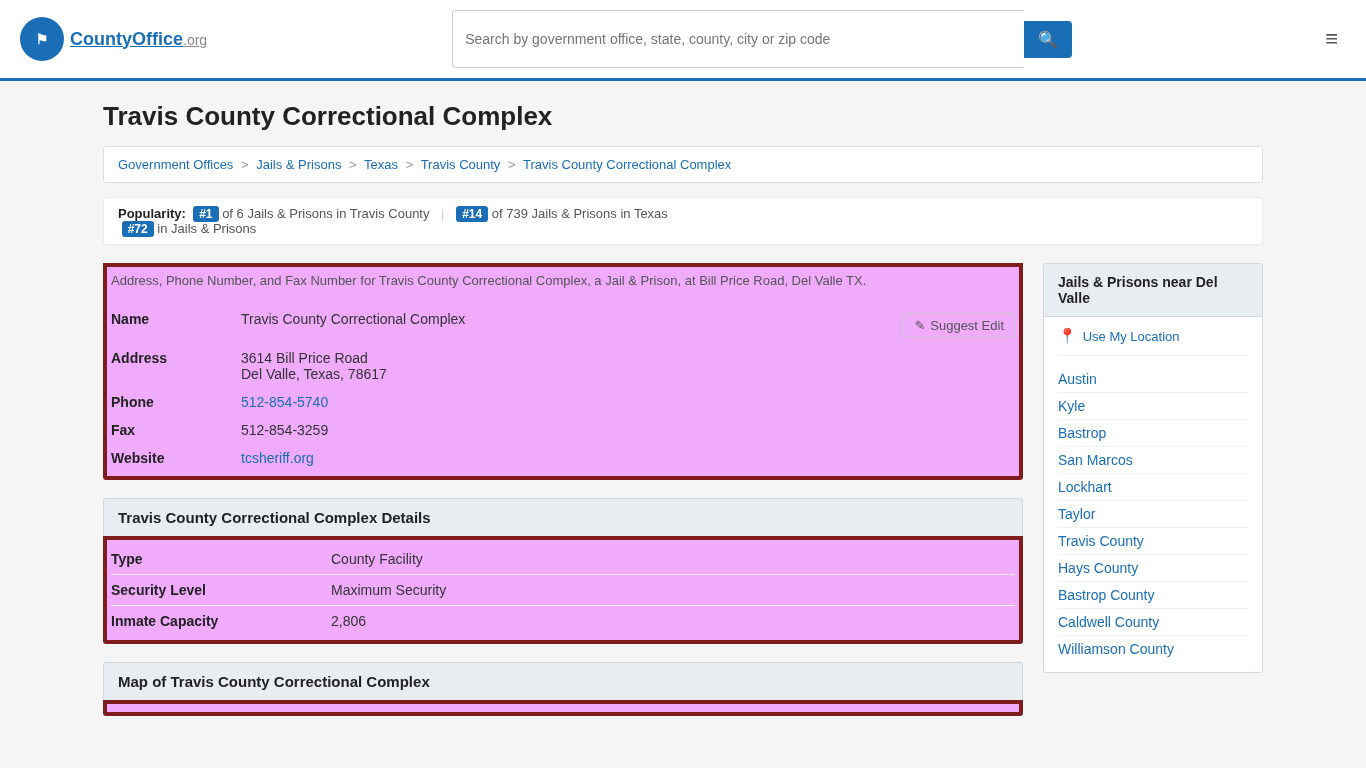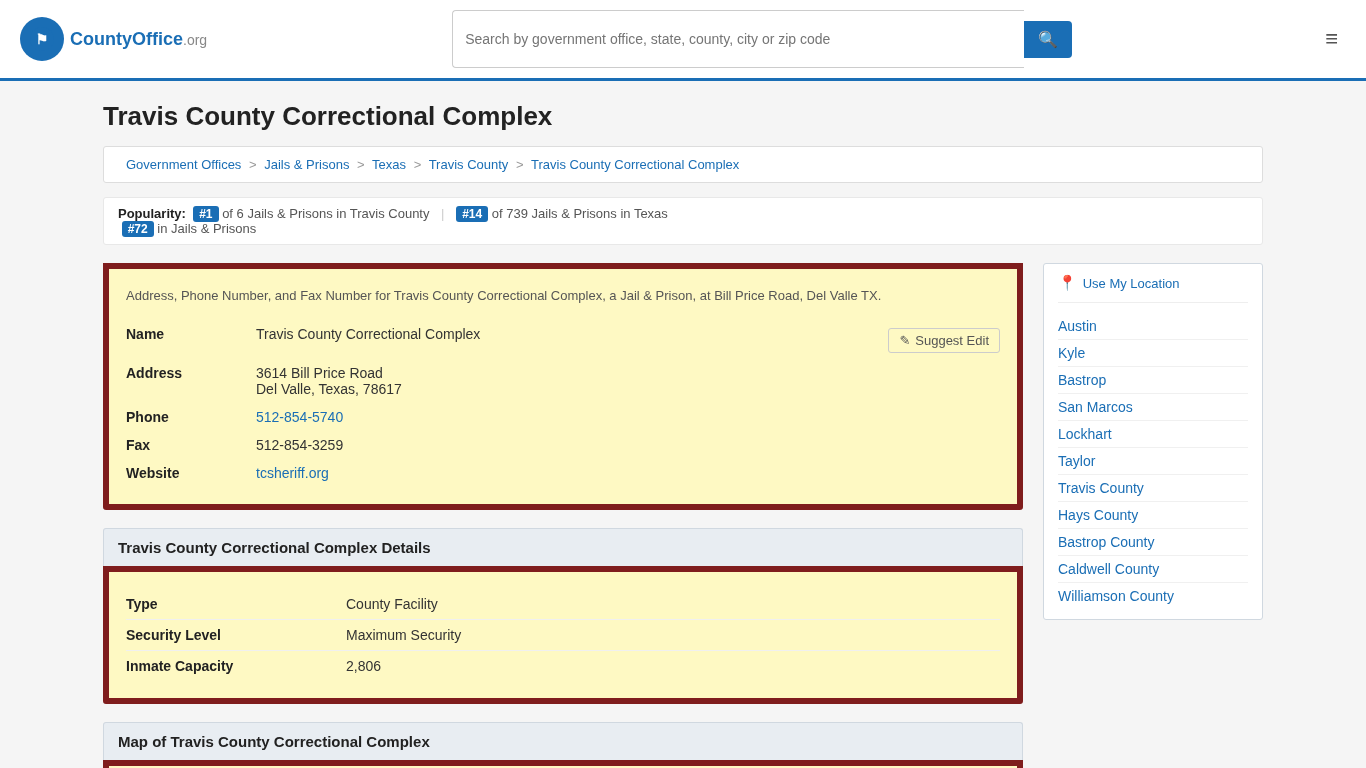--- a/index.html
+++ b/index.html
@@ -28,21 +28,21 @@
       align-items: center;
       justify-content: center;
       color: white;
       font-size: 18px;
     }
     .logo-text {
       font-size: 18px;
       font-weight: bold;
       color: #333;
     }
-    .logo-text span { color: #1a6eb5; }
+    .logo-text span { color: #1a6eb5; text-decoration: underline; }
     .logo-text .org { color: #888; font-weight: normal; font-size: 14px; }
     .search-area {
       display: flex;
       align-items: center;
       flex: 1;
       max-width: 620px;
       margin: 0 30px;
     }
     .search-input {
       flex: 1;
@@ -101,21 +101,21 @@
       width: 220px;
       flex-shrink: 0;
     }
 
     
     .breadcrumb {
       font-size: 13px;
       color: #555;
       margin-bottom: 14px;
       background: #fff;
-      padding: 10px 22px;
+      padding: 10px 14px;
       border: 1px solid #ddd;
       border-radius: 3px;
     }
     .breadcrumb a {
       color: #1a6eb5;
       text-decoration: none;
     }
     .breadcrumb span { color: #999; margin: 0 4px; }
 
     
@@ -147,24 +147,24 @@
       background: #e8edf2;
       padding: 10px 14px;
       font-size: 15px;
       font-weight: bold;
       color: #222;
       border-radius: 3px 3px 0 0;
       border: 1px solid #d0d8e0;
       border-bottom: none;
     }
     .section-body {
-      background: #fef9c3;
-      border: 6px solid #7f1d1d;
+      background: #f0abfc;
+      border: 4px solid #7f1d1d;
       border-radius: 0 0 3px 3px;
-      padding: 17px;
+      padding: 4px;
     }
     .section-desc {
       font-size: 13px;
       color: #555;
       margin-bottom: 14px;
       line-height: 1.5;
     }
 
     
     .info-table {
@@ -407,20 +407,21 @@
           <p class="map-desc">
             
           </p>
         </div>
       </div>
 
     </div>
 
     <aside class="sidebar">
       <div class="sidebar-box">
+        <div class="sidebar-header">Jails &amp; Prisons near Del Valle</div>
         <div class="sidebar-body">
           <a href="#" class="use-location">
             <span class="location-pin">📍</span>
             <span>Use My Location</span>
           </a>
           <a href="#" class="sidebar-link">Austin</a>
           <a href="#" class="sidebar-link">Kyle</a>
           <a href="#" class="sidebar-link">Bastrop</a>
           <a href="#" class="sidebar-link">San Marcos</a>
           <a href="#" class="sidebar-link">Lockhart</a>

